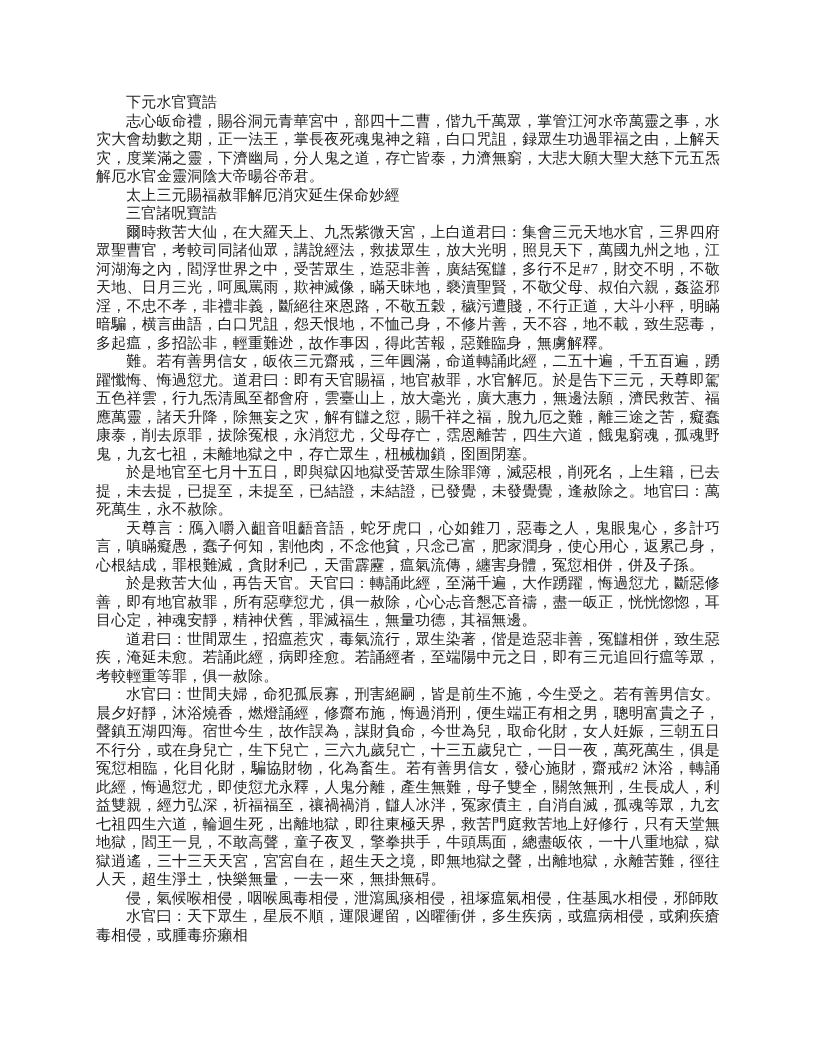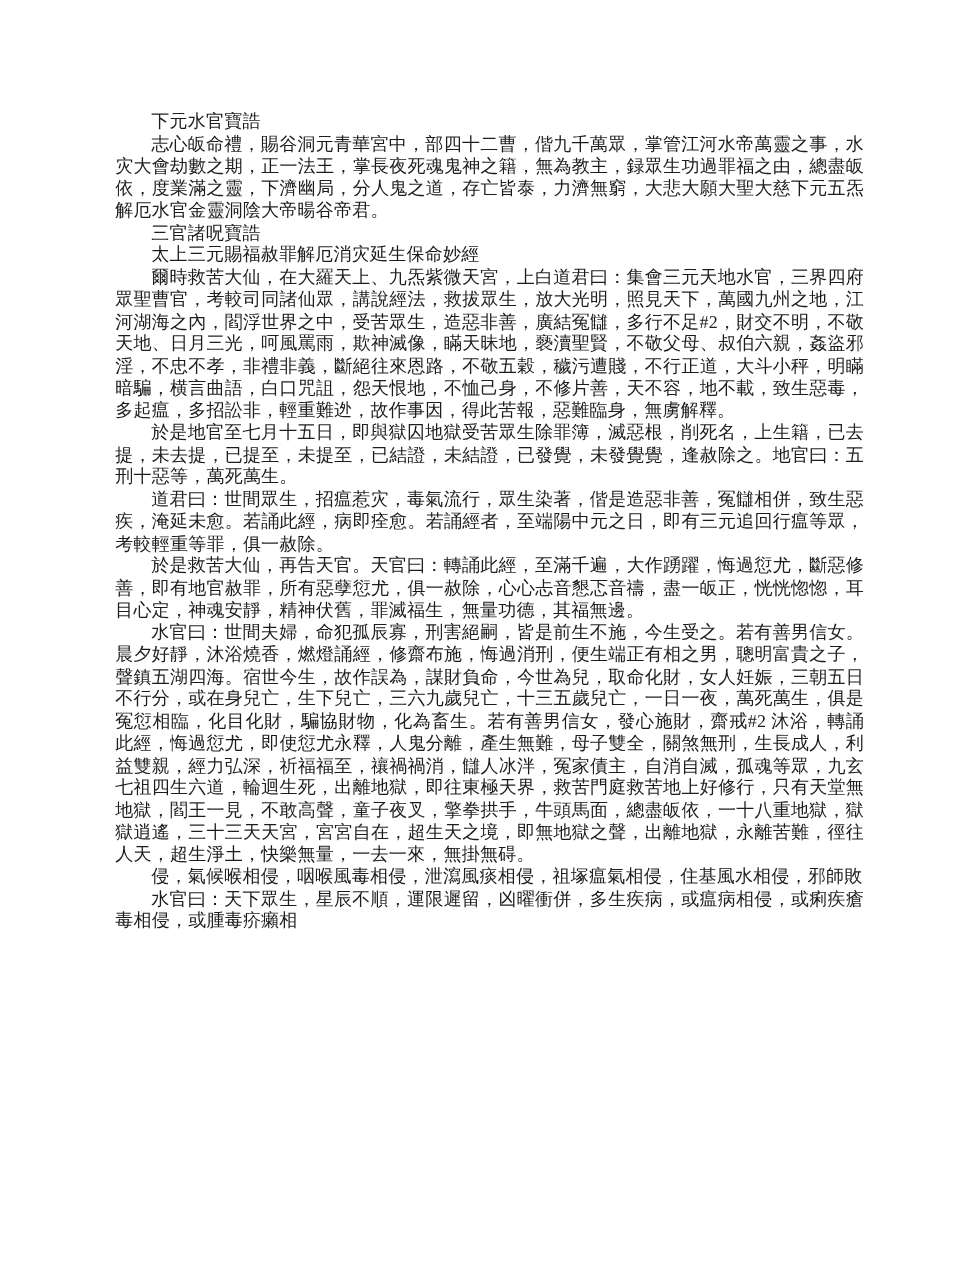--- a/index.html
+++ b/index.html
@@ -31,24 +31,26 @@
     letter-spacing: 0.2px;
     word-break: break-all;
   }
 </style>
 </head>
 <body>
 
 <div class="page">
   <div class="doc-body">
       <p class="para">下元水官寶誥</p>
-      <p class="para">志心皈命禮，賜谷洞元青華宮中，部四十二曹，偕九千萬眾，掌管江河水帝萬靈之事，水灾大會劫數之期，正一法王，掌長夜死魂鬼神之籍，無為教主，録眾生功過罪福之由，總盡皈依，度業滿之靈，下濟幽局，分人鬼之道，存亡皆泰，力濟無窮，大悲大願大聖大慈下元五炁解厄水官金靈洞陰大帝暘谷帝君。</p>
+      <p class="para">志心皈命禮，賜谷洞元青華宮中，部四十二曹，偕九千萬眾，掌管江河水帝萬靈之事，水灾大會劫數之期，正一法王，掌長夜死魂鬼神之籍，白口咒詛，録眾生功過罪福之由，上解天灾，度業滿之靈，下濟幽局，分人鬼之道，存亡皆泰，力濟無窮，大悲大願大聖大慈下元五炁解厄水官金靈洞陰大帝暘谷帝君。</p>
+      <p class="para">太上三元賜福赦罪解厄消灾延生保命妙經</p>
       <p class="para">三官諸呪寶誥</p>
-      <p class="para">太上三元賜福赦罪解厄消灾延生保命妙經</p>
-      <p class="para">爾時救苦大仙，在大羅天上、九炁紫微天宮，上白道君曰：集會三元天地水官，三界四府眾聖曹官，考較司同諸仙眾，講說經法，救拔眾生，放大光明，照見天下，萬國九州之地，江河湖海之內，閻浮世界之中，受苦眾生，造惡非善，廣結冤讎，多行不足#2，財交不明，不敬天地、日月三光，呵風罵雨，欺神滅像，瞞天昧地，褻瀆聖賢，不敬父母、叔伯六親，姦盜邪淫，不忠不孝，非禮非義，斷絕往來恩路，不敬五穀，穢污遭賤，不行正道，大斗小秤，明瞞暗騙，横言曲語，白口咒詛，怨天恨地，不恤己身，不修片善，天不容，地不載，致生惡毒，多起瘟，多招訟非，輕重難迯，故作事因，得此苦報，惡難臨身，無虜解釋。</p>
-      <p class="para">於是地官至七月十五日，即與獄囚地獄受苦眾生除罪簿，滅惡根，削死名，上生籍，已去提，未去提，已提至，未提至，已結證，未結證，已發覺，未發覺覺，逢赦除之。地官曰：五刑十惡等，萬死萬生。</p>
+      <p class="para">爾時救苦大仙，在大羅天上、九炁紫微天宮，上白道君曰：集會三元天地水官，三界四府眾聖曹官，考較司同諸仙眾，講說經法，救拔眾生，放大光明，照見天下，萬國九州之地，江河湖海之內，閻浮世界之中，受苦眾生，造惡非善，廣結冤讎，多行不足#7，財交不明，不敬天地、日月三光，呵風罵雨，欺神滅像，瞞天昧地，褻瀆聖賢，不敬父母、叔伯六親，姦盜邪淫，不忠不孝，非禮非義，斷絕往來恩路，不敬五穀，穢污遭賤，不行正道，大斗小秤，明瞞暗騙，横言曲語，白口咒詛，怨天恨地，不恤己身，不修片善，天不容，地不載，致生惡毒，多起瘟，多招訟非，輕重難迯，故作事因，得此苦報，惡難臨身，無虜解釋。</p>
+      <p class="para">難。若有善男信女，皈依三元齋戒，三年圓滿，命道轉誦此經，二五十遍，千五百遍，踴躍懺悔、悔過愆尤。道君曰：即有天官賜福，地官赦罪，水官解厄。於是告下三元，天尊即駕五色祥雲，行九炁清風至都會府，雲臺山上，放大毫光，廣大惠力，無邊法願，濟民救苦、福應萬靈，諸天升降，除無妄之灾，解有讎之愆，賜千祥之福，脫九厄之難，離三途之苦，癡蠢康泰，削去原罪，拔除冤根，永消愆尤，父母存亡，霑恩離苦，四生六道，餓鬼窮魂，孤魂野鬼，九玄七祖，未離地獄之中，存亡眾生，杻械枷鎖，囹圄閉塞。</p>
+      <p class="para">於是地官至七月十五日，即與獄囚地獄受苦眾生除罪簿，滅惡根，削死名，上生籍，已去提，未去提，已提至，未提至，已結證，未結證，已發覺，未發覺覺，逢赦除之。地官曰：萬死萬生，永不赦除。</p>
+      <p class="para">天尊言：鴈入嚼入齟音咀齬音語，蛇牙虎口，心如錐刀，惡毒之人，鬼眼鬼心，多計巧言，嗔瞞癡愚，蠢子何知，割他肉，不念他貧，只念己富，肥家潤身，使心用心，返累己身，心根結成，罪根難滅，貪財利己，天雷霹靂，瘟氣流傳，纏害身體，冤愆相併，併及子孫。</p>
+      <p class="para">於是救苦大仙，再告天官。天官曰：轉誦此經，至滿千遍，大作踴躍，悔過愆尤，斷惡修善，即有地官赦罪，所有惡孽愆尤，俱一赦除，心心忐音懇忑音禱，盡一皈正，恍恍惚惚，耳目心定，神魂安靜，精神伏舊，罪滅福生，無量功德，其福無邊。</p>
       <p class="para">道君曰：世間眾生，招瘟惹灾，毒氣流行，眾生染著，偕是造惡非善，冤讎相併，致生惡疾，淹延未愈。若誦此經，病即痊愈。若誦經者，至端陽中元之日，即有三元追回行瘟等眾，考較輕重等罪，俱一赦除。</p>
-      <p class="para">於是救苦大仙，再告天官。天官曰：轉誦此經，至滿千遍，大作踴躍，悔過愆尤，斷惡修善，即有地官赦罪，所有惡孽愆尤，俱一赦除，心心忐音懇忑音禱，盡一皈正，恍恍惚惚，耳目心定，神魂安靜，精神伏舊，罪滅福生，無量功德，其福無邊。</p>
       <p class="para">水官曰：世間夫婦，命犯孤辰寡，刑害絕嗣，皆是前生不施，今生受之。若有善男信女。晨夕好靜，沐浴燒香，燃燈誦經，修齋布施，悔過消刑，便生端正有相之男，聰明富貴之子，聲鎮五湖四海。宿世今生，故作誤為，謀財負命，今世為兒，取命化財，女人妊娠，三朝五日不行分，或在身兒亡，生下兒亡，三六九歲兒亡，十三五歲兒亡，一日一夜，萬死萬生，俱是冤愆相臨，化目化財，騙協財物，化為畜生。若有善男信女，發心施財，齋戒#2 沐浴，轉誦此經，悔過愆尤，即使愆尤永釋，人鬼分離，產生無難，母子雙全，關煞無刑，生長成人，利益雙親，經力弘深，祈福福至，禳禍禍消，讎人冰泮，冤家債主，自消自滅，孤魂等眾，九玄七祖四生六道，輪迴生死，出離地獄，即往東極天界，救苦門庭救苦地上好修行，只有天堂無地獄，閻王一見，不敢高聲，童子夜叉，擎拳拱手，牛頭馬面，總盡皈依，一十八重地獄，獄獄逍遙，三十三天天宮，宮宮自在，超生天之境，即無地獄之聲，出離地獄，永離苦難，徑往人天，超生淨土，快樂無量，一去一來，無掛無碍。</p>
       <p class="para">侵，氣候喉相侵，咽喉風毒相侵，泄瀉風痰相侵，祖塚瘟氣相侵，住基風水相侵，邪師敗</p>
       <p class="para">水官曰：天下眾生，星辰不順，運限遲留，凶曜衝併，多生疾病，或瘟病相侵，或痢疾瘡毒相侵，或腫毒疥癩相</p>
     </div>
 </div>
 
 </body></html>

